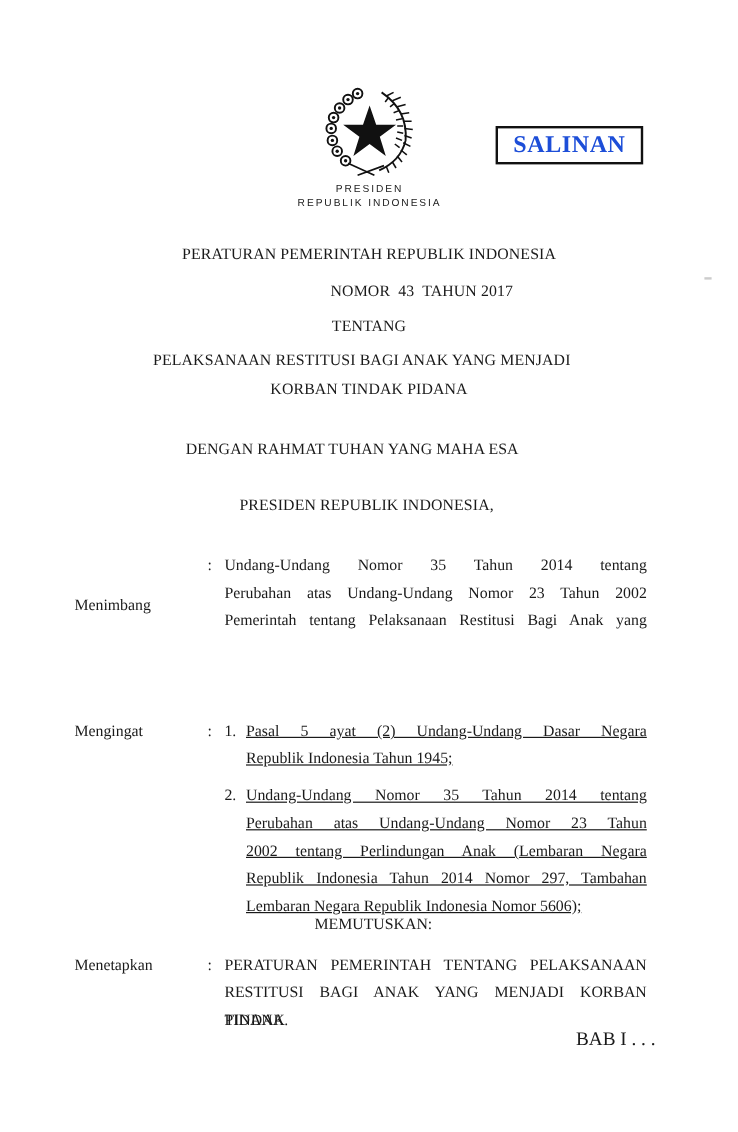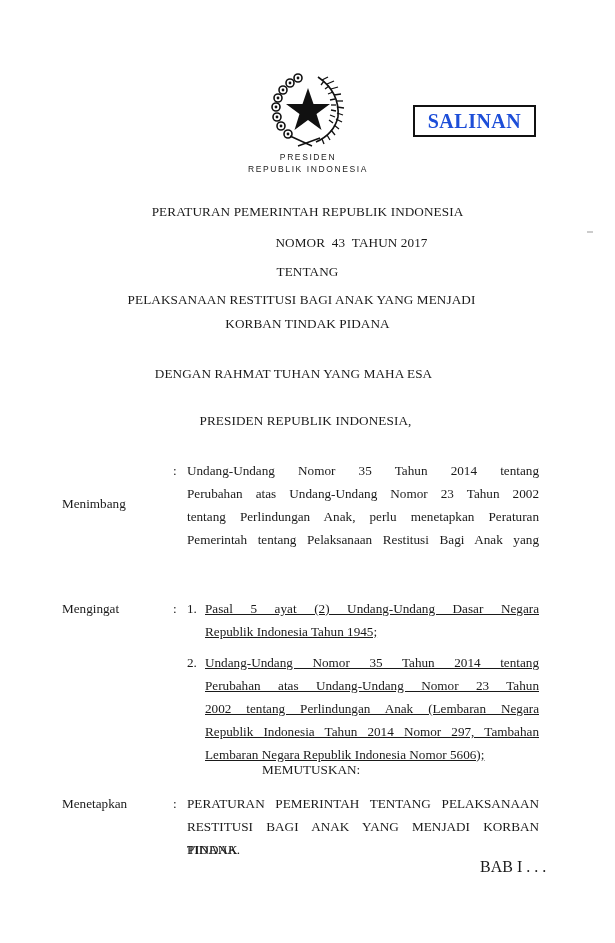--- a/index.html
+++ b/index.html
@@ -99,21 +99,20 @@
   <div class="abs head" style="top:316px;">KORBAN TINDAK PIDANA</div>
 
   <div class="abs head" style="top:366px; left:-14px;">DENGAN RAHMAT TUHAN YANG MAHA ESA</div>
   <div class="abs head" style="top:413px; left:-2px;">PRESIDEN REPUBLIK INDONESIA,</div>
 
   <div class="abs body-t label" style="top:459px;margin-top:33px;">Menimbang</div>
   <div class="abs body-t colon" style="top:459px;">:</div>
   <div class="abs body-t para" style="top:459px;">
     <span class="ln">Undang-Undang Nomor 35 Tahun 2014 tentang</span>
     <span class="ln">Perubahan atas Undang-Undang Nomor 23 Tahun 2002</span>
-    <span class="ln">tentang Perlindungan Anak, perlu menetapkan Peraturan</span>
     <span class="ln">Pemerintah tentang Pelaksanaan Restitusi Bagi Anak yang</span>
   </div>
 
   <div class="abs body-t label" style="top:597px;">Mengingat</div>
   <div class="abs body-t colon" style="top:597px;">:</div>
 
   <div class="abs body-t num" style="top:597px;">1.</div>
   <div class="abs body-t item" style="top:597px;">
     <span class="ln">Pasal 5 ayat (2) Undang-Undang Dasar Negara</span>
     <span class="ln last">Republik Indonesia Tahun 1945;</span>

